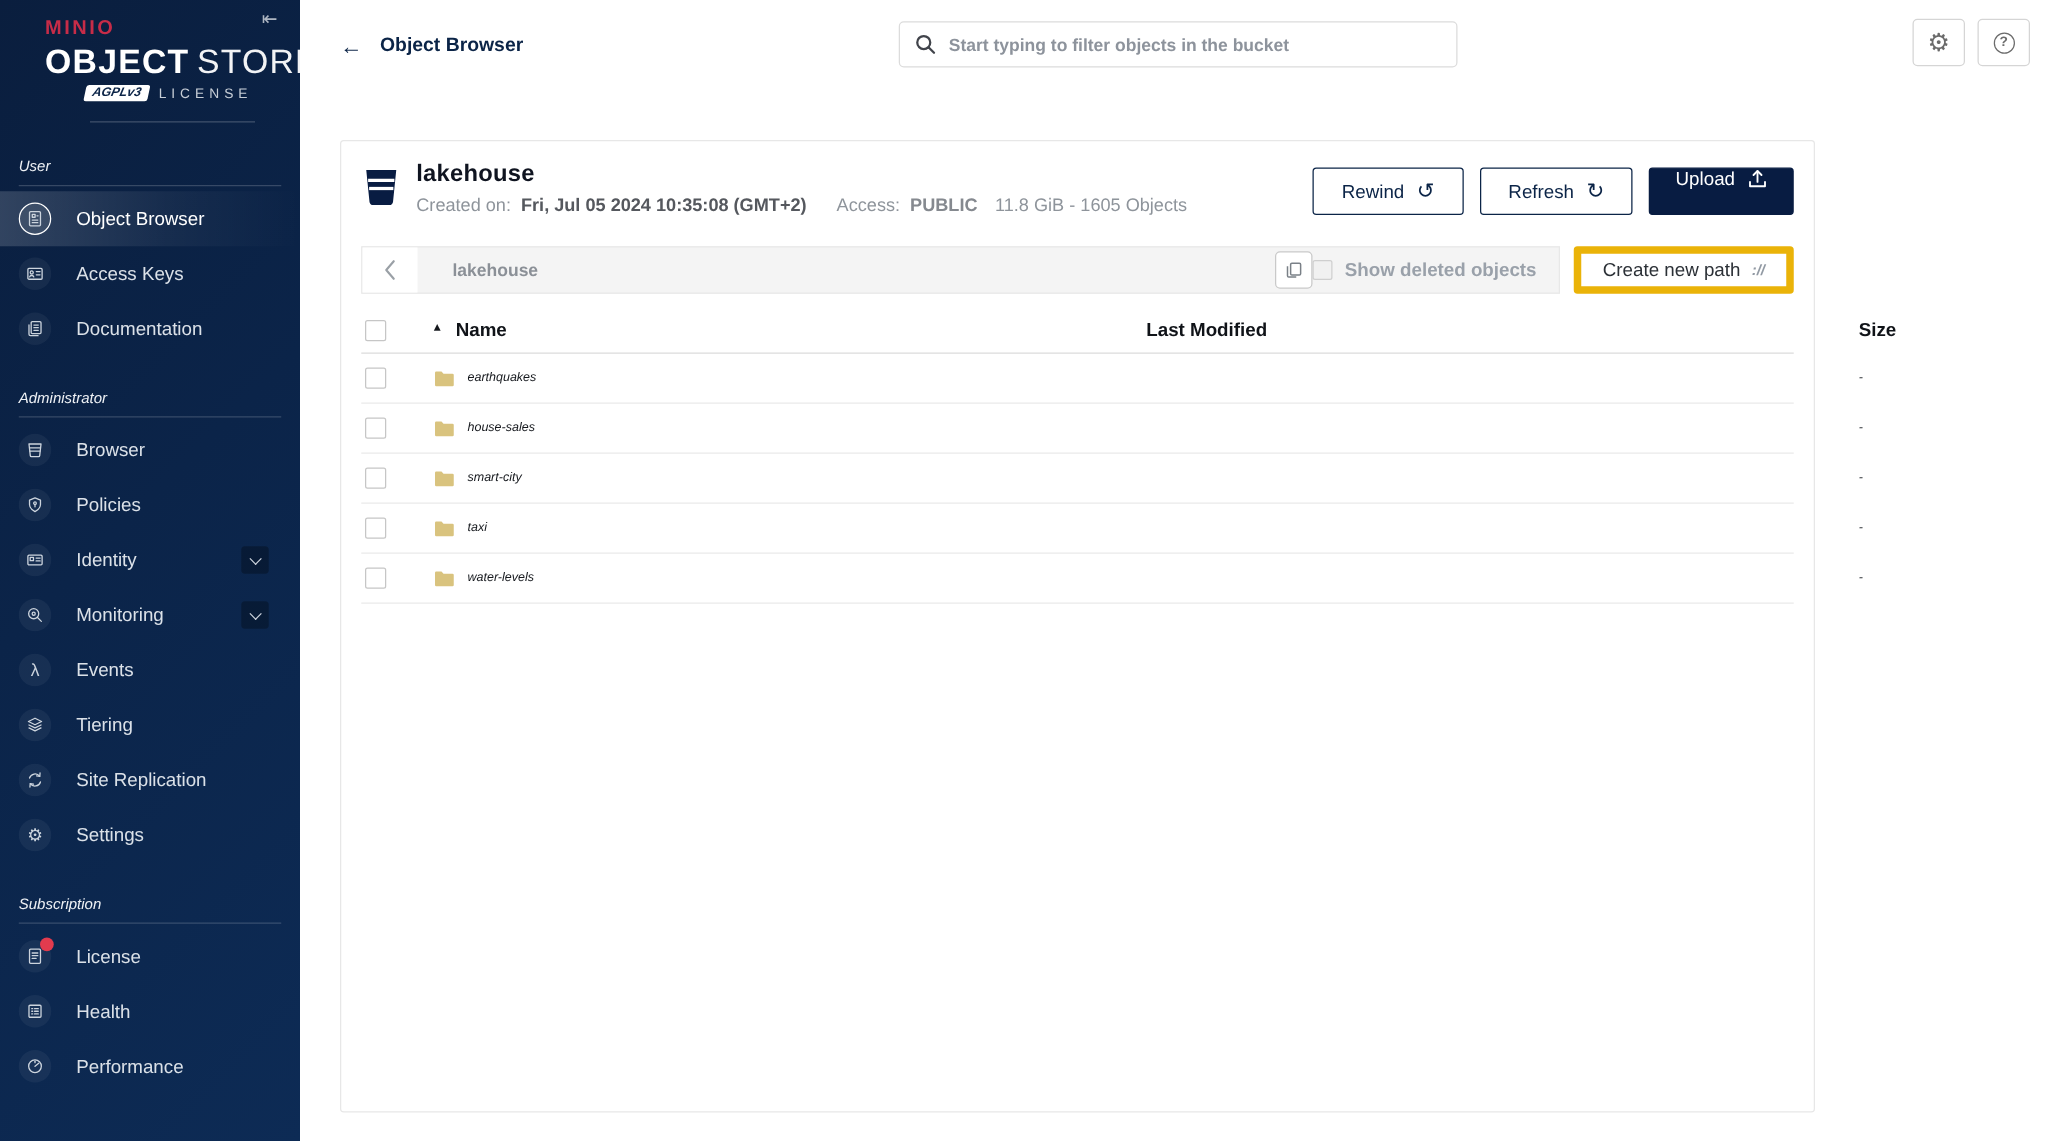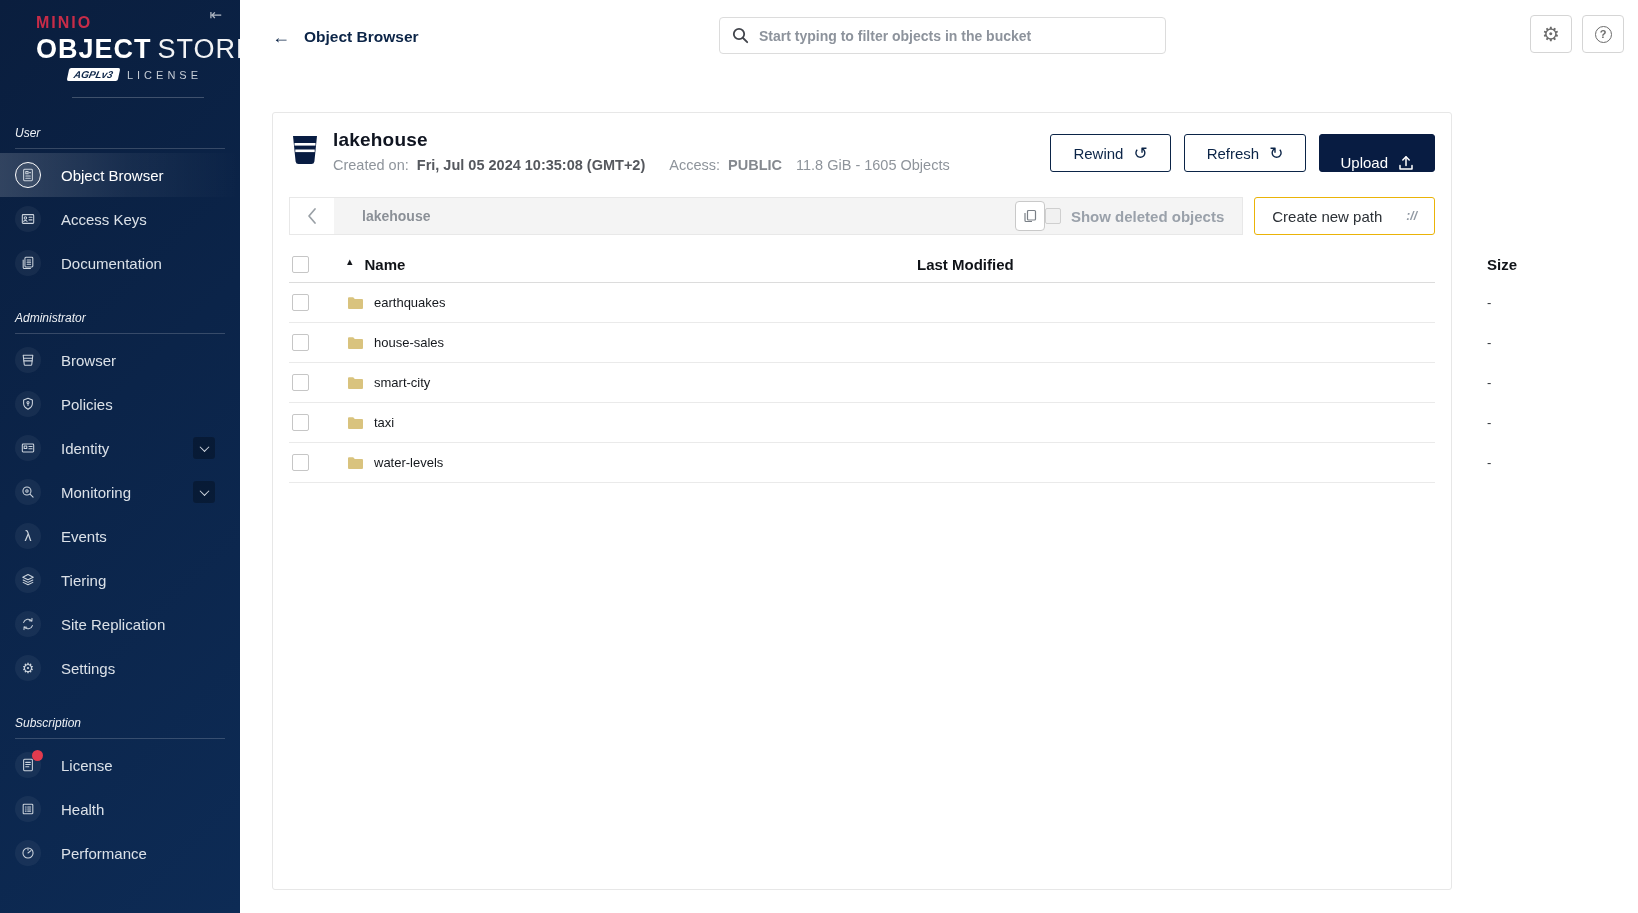--- a/index.html
+++ b/index.html
@@ -66,43 +66,43 @@
   .bucket-icon { margin:6px 14px 0 2px; }
   .bucket-title { font-size:19px; font-weight:bold; color:#0f1420; letter-spacing:.2px; }
   .bucket-meta { margin-top:6px; font-size:14.5px; color:#8e949b; display:flex; gap:8px; align-items:baseline; }
   .bucket-meta .strong { font-weight:bold; color:#55585e; }
   .bucket-meta .public { font-weight:bold; color:#85898f; margin-right:6px; }
   .bucket-meta .gap { width:8px; }
   .header-actions { margin-left:auto; display:flex; gap:13px; align-items:center; padding-top:5px; }
   .btn-outline { display:flex; align-items:center; gap:10px; height:38px; padding:0 22px; background:#fff;
                  border:1px solid #0b2447; border-radius:3px; color:#0b2447; font-size:15px; cursor:pointer; }
   .btn-outline .arr { font-size:17px; }
-  .btn-primary { display:flex; align-items:flex-end; gap:10px; height:38px; padding:0 20px; background:#081C42;
+  .btn-primary { display:flex; align-items:flex-start; gap:10px; height:38px; padding:0 20px; background:#081C42;
                  border:1px solid #081C42; border-radius:3px; color:#fff; font-size:15px; cursor:pointer; }
 
   
   .browse-bar { margin-top:24px; height:38px; display:flex; align-items:stretch; }
   .bar-left { flex:1; display:flex; border:1px solid #e8e8e8; background:#f4f4f4; }
   .chevron-cell { width:44px; background:#fff; display:flex; align-items:center; justify-content:center; cursor:pointer; }
   .path-text { align-self:center; padding-left:28px; font-size:14px; font-weight:bold; color:#8b9097; flex:1; }
   .bar-right-inner { display:flex; align-items:center; padding-right:18px; }
   .copy-btn { width:30px; height:30px; background:#fff; border:1px solid #c9c9c9; border-radius:4px;
               display:flex; align-items:center; justify-content:center; cursor:pointer; }
   .cb-wrap { display:flex; align-items:center; gap:10px; cursor:pointer; }
   .checkbox { width:16px; height:16px; border:1px solid #cfcfcf; border-radius:2px; background:#f1f1f1; }
   .cb-label { font-size:15px; font-weight:bold; color:#9aa1aa; }
-  .btn-newpath { margin-left:11px; display:flex; align-items:center; gap:24px; padding:0 17px; background:#fff;
-                 border:1px solid #eab308; border-radius:3px; color:#2b3036; font-size:15px; cursor:pointer; }
+  .btn-newpath { margin-left:11px; display:flex; align-items:center; gap:9px; padding:0 17px; background:#fff;
+                 border:6px solid #eab308; border-radius:3px; color:#2b3036; font-size:15px; cursor:pointer; }
   .newpath-icon { font-style:italic; font-weight:bold; font-size:12px; color:#9199a3; }
 
   
   .obj-table { margin-top:12px; }
   .t-row { display:grid; grid-template-columns:48px 580px 570px 1fr; align-items:center; }
   .t-head { height:36px; border-bottom:1px solid #dcdcdc; font-weight:bold; font-size:15px; color:#101318; }
-  .t-body-row { height:40px; border-bottom:1px solid #eaeaea; font-size:13px; color:#15181d; cursor:pointer; }
+  .t-body-row { height:40px; border-bottom:1px solid #eaeaea; font-size:10px; color:#15181d; cursor:pointer;font-style:italic; }
   .t-check { width:17px; height:17px; border:1px solid #c6c6c6; border-radius:2px; background:#fff; margin-left:3px; }
   .name-cell { display:flex; align-items:center; gap:10px; padding-left:10px; }
   .sort-caret { font-size:11px; color:#14171c; margin-right:2px; transform:translateY(-3px); display:inline-block; }
   .size-cell { color:#2f3338; }
 </style>
 </head>
 <body>
 
 <div class="sidebar">
   <div class="logo-area">

